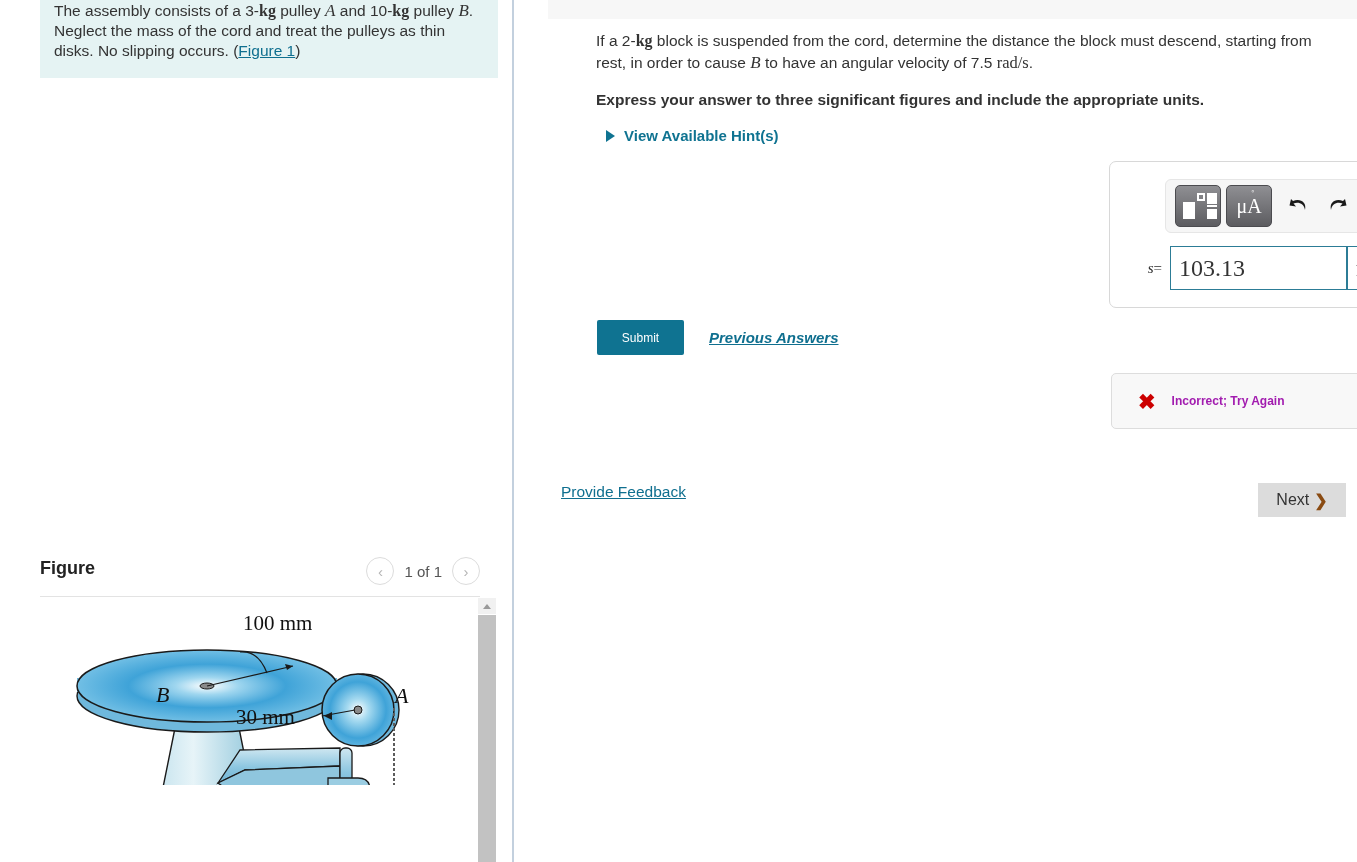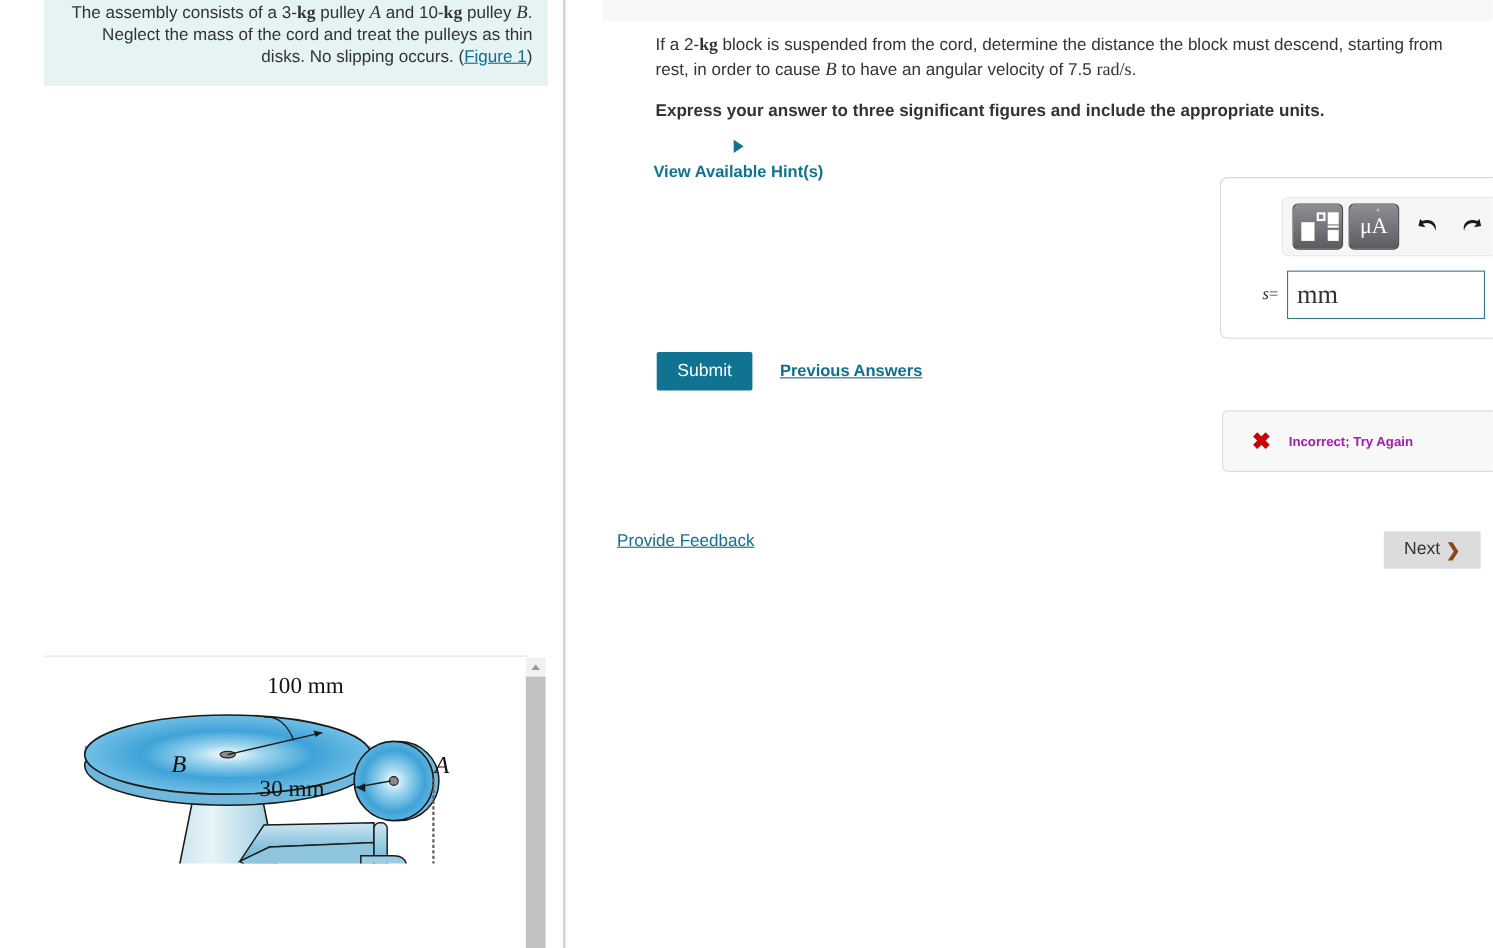--- a/index.html
+++ b/index.html
@@ -41,21 +41,20 @@
   }
   .problem-statement {
     position: absolute;
     left: 40px;
     top: 0;
     width: 458px;
     height: 78px;
     background: #e5f3f3;
     box-sizing: border-box;
     padding: 0 14px;
-    text-align: right;
   }
   .problem-statement p {
     margin: 0;
     padding-top: 1px;
     font-size: 15.5px;
     line-height: 20px;
     color: #333333;
     font-family: "Liberation Sans", sans-serif;
   }
   .mathvar {
@@ -205,27 +204,26 @@
     color: #333333;
   }
   .q-instruction {
     margin-top: 15px !important;
     font-weight: bold;
     font-size: 15px;
     color: #2b2b2b;
   }
   .hints-row {
     position: absolute;
-    left: 80px;
+    left: 92px;
     top: 127px;
     display: flex;
     align-items: center;
     gap: 9px;
     cursor: pointer;
-    flex-direction: column;
   }
   .hints-caret {
     width: 0; height: 0;
     border-top: 6px solid transparent;
     border-bottom: 6px solid transparent;
     border-left: 9px solid #0f7391;
   }
   .hints-label {
     color: #0f7391;
     font-size: 15px;
@@ -352,32 +350,33 @@
     top: 320px;
     display: flex;
     align-items: center;
   }
   .submit-btn {
     background: #0f7391;
     color: #ffffff;
     border: none;
     width: 87px;
     height: 35px;
-    font-size: 16px;
+    font-size: 12px;
     font-family: "Liberation Sans", sans-serif;
     cursor: pointer;
     border-radius: 2px;
   }
   .prev-answers {
     margin-left: 25px;
     color: #0f6f8f;
     font-size: 15px;
     font-weight: bold;
     text-decoration: underline;
     cursor: pointer;
+    font-style: italic;
   }
 
   
   .feedback-banner {
     position: absolute;
     left: 597px;
     top: 373px;
     width: 360px;
     height: 56px;
     border: 1px solid #dddddd;
@@ -440,20 +439,32 @@
 <div class="page">
 
   <div class="col-divider"></div>
 
   <div class="left-col">
 
     <div class="problem-statement">
       <p><span>The assembly consists of a 3-</span><span class="mathunit">kg</span><span> pulley </span><span class="mathvar">A</span><span> and 10-</span><span class="mathunit">kg</span> <span>pulley </span><span class="mathvar">B</span><span>. Neglect the mass of the cord and treat the pulleys as thin disks. No slipping occurs. (</span><a class="inline-link" href="#">Figure 1</a><span>)</span></p>
     </div>
 
+    <div class="figure-header">
+      <div class="figure-title">Figure</div>
+      <div class="fig-pager">
+        <div class="pager-btn">
+            <span>‹</span>
+          </div>
+        <div class="pager-count">1 of 1</div>
+        <div class="pager-btn">
+            <span>›</span>
+          </div>
+      </div>
+    </div>
     <div class="figure-hr"></div>
 
     <div class="figure-viewport">
       <svg width="440" height="264" viewBox="0 0 440 264">
         <defs>
           <radialGradient id="discB" cx="50%" cy="50%" r="55%">
             <stop offset="0%" stop-color="#ffffff"></stop>
             <stop offset="22%" stop-color="#9fd6ef"></stop>
             <stop offset="55%" stop-color="#3fa3d8"></stop>
             <stop offset="100%" stop-color="#7ec6e8"></stop>
@@ -577,20 +588,21 @@
         <div class="tb-icon">
           <svg width="22" height="22" viewBox="0 0 22 22">
             <path d="M16 6 C9 3, 2 7, 4 15 C5 9, 10 6.5, 15.5 8.5 L13 11.5 L19.5 10.5 L18 4 Z" fill="#1a1a1a"></path>
           </svg>
         </div>
 
       </div>
 
       <div class="ans-row">
         <div class="ans-label"><em>s</em><span class="eq">=</span></div>
+        <input class="ans-input" type="text" value="103.13" style="">
         <input class="ans-unit" type="text" value="mm" style="">
       </div>
     </div>
 
     <div class="submit-row">
       <button class="submit-btn">Submit</button>
       <a class="prev-answers" href="#">Previous Answers</a>
     </div>
 
     <div class="feedback-banner">

